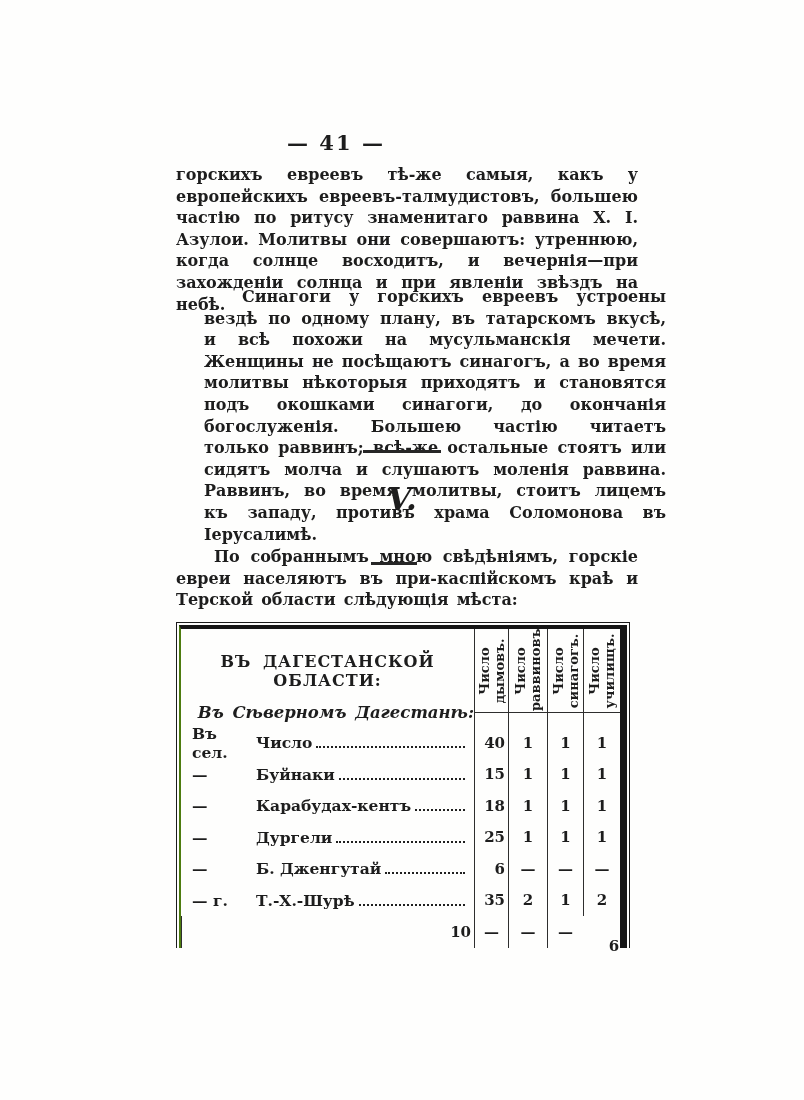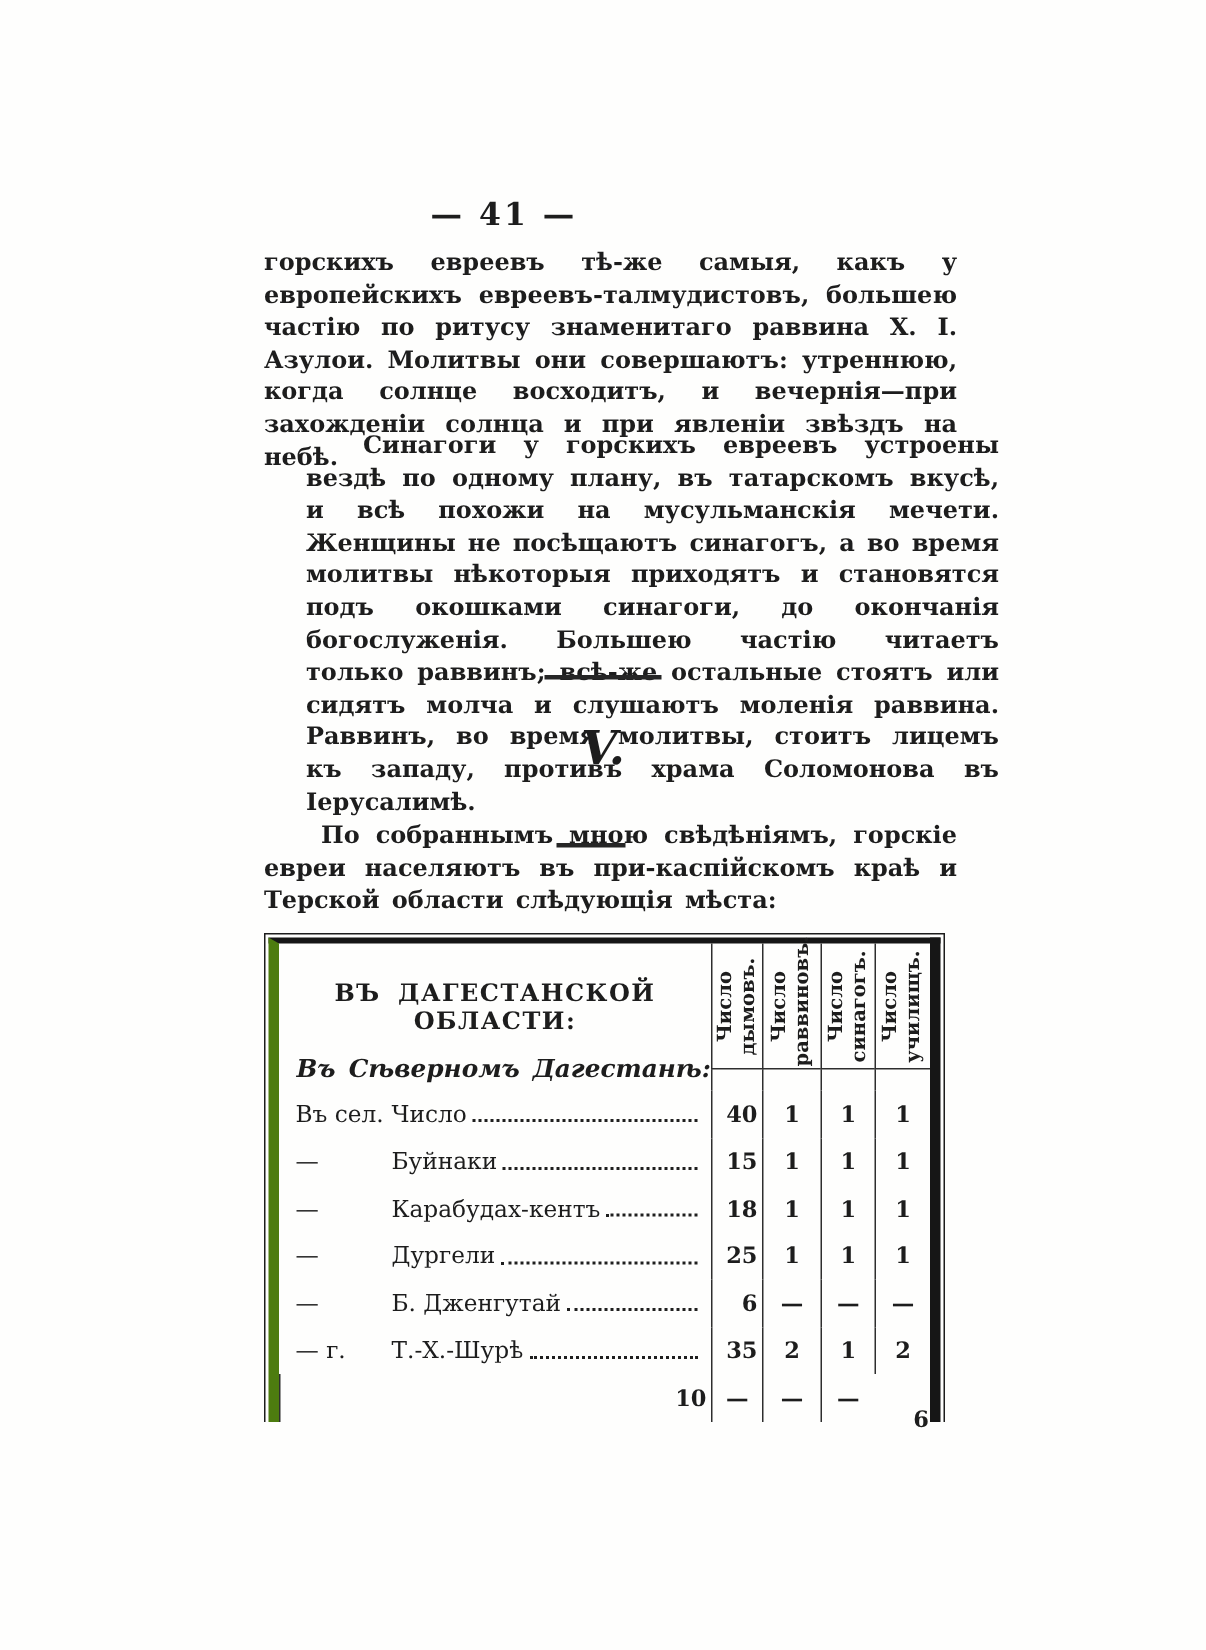--- a/index.html
+++ b/index.html
@@ -34,21 +34,21 @@
     font-size:20.5px;font-weight:bold;font-style:italic;letter-spacing:0.5px;
     word-spacing:4px;
   }
   #intro{top:546px;text-indent:38px;}
   
   .tbl-outer{
     position:absolute;left:176px;top:622px;width:454px;box-sizing:border-box;
     border:1px solid #1c1c1c;border-bottom:none;padding:2px 2px 0 2px;
   }
   .tbl-inner{
-    border-top:4px solid #161616;border-left:7px solid #4d7c0f;border-right:7px solid #161616;
+    border-top:4px solid #161616;border-left:2px solid #4d7c0f;border-right:7px solid #161616;
   }
   .tbl-grid{
     display:grid;
     grid-template-columns:1fr 34px 39px 36px 37px;
     grid-template-rows:84px 14px repeat(7,31.5px);
   }
   .lbl-head{padding-top:23px;}
   .region-header{
     text-align:center;font-size:16px;font-weight:bold;letter-spacing:1px;word-spacing:5px;
   }
@@ -61,21 +61,21 @@
   }
   .num-head .vtext{
     position:absolute;left:50%;top:50%;width:80px;
     transform:translate(-50%,-50%) rotate(-90deg);
     text-align:center;font-size:13px;line-height:14.5px;font-weight:bold;
     white-space:pre-line;
   }
   .spacer-num{border-left:1px solid #2e2e2e;}
   .row-label{
     display:flex;align-items:center;padding-left:11px;
-    font-size:15.5px;font-weight:normal;overflow:hidden;
+    font-size:15.5px;font-weight:bold;overflow:hidden;
   }
   .row-label .prefix{flex:none;width:64px;}
   .row-label .name{flex:none;white-space:nowrap;}
   .row-label .leader{
     flex:1;height:1px;border-bottom:2.5px dotted #1f1f1f;
     margin:8px 9px 0 4px;
   }
   .num-cell{
     border-left:1px solid #2e2e2e;display:flex;align-items:center;
     font-size:15px;font-weight:bold;

